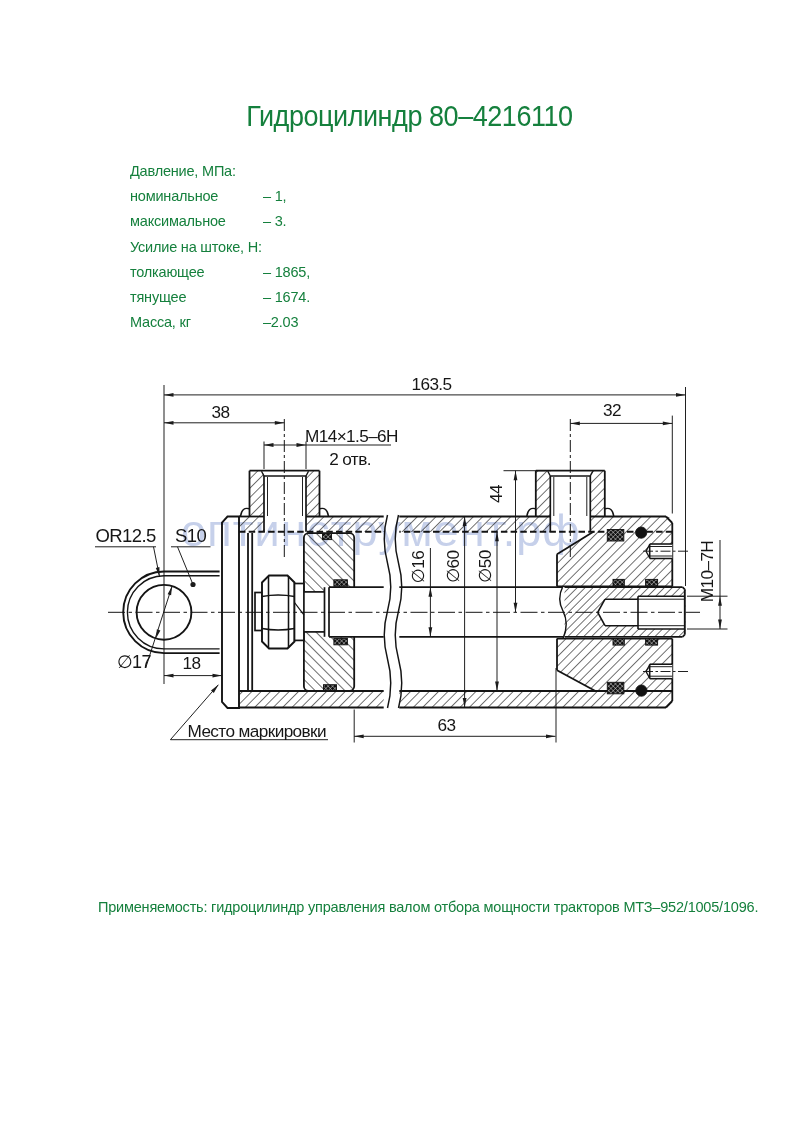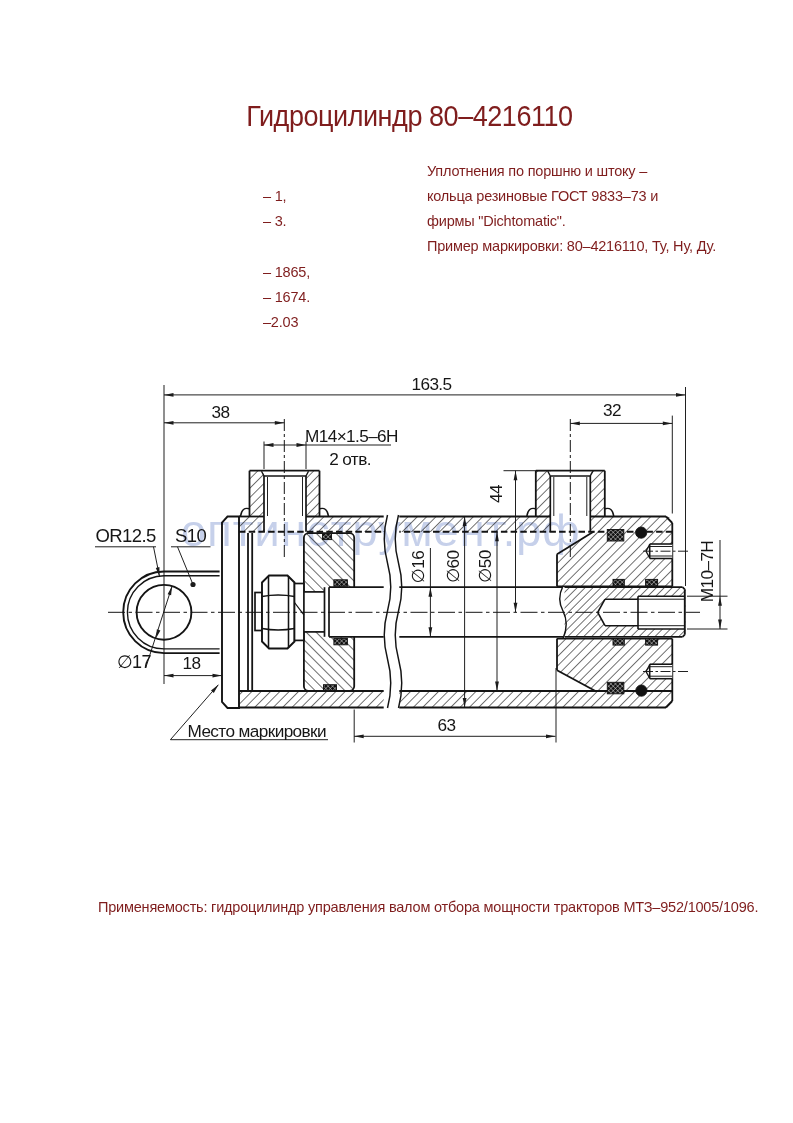--- a/index.html
+++ b/index.html
@@ -1,38 +1,41 @@
 <!DOCTYPE html>
 <html><head>
 <meta charset="utf-8">
 <style>
   html,body{margin:0;padding:0;background:#fff;}
   #page{position:relative;width:793px;height:1123px;background:#ffffff;overflow:hidden;
-        font-family:"Liberation Sans",sans-serif;color:#7f1d1d;}
+        font-family:"Liberation Sans",sans-serif;color:#15803d;}
   .t{position:absolute;white-space:pre;}
 </style>
 </head>
 <body>
 <div id="page">
 
 <div class="t" id="title" style="left:13px;top:99px;width:793px;text-align:center;font-size:30px;letter-spacing:-0.5px;transform:scaleX(0.90);">Гидроцилиндр 80–4216110</div>
 
+<div class="t" style="left:130px;top:159px;font-size:14.5px;line-height:25.2px;letter-spacing:-0.2px;">Давление, МПа:
+номинальное
+максимальное
+Усилие на штоке, Н:
+толкающее
+тянущее
+Масса, кг</div>
 
 <div class="t" style="left:263px;top:159px;font-size:14.5px;line-height:25.2px;letter-spacing:-0.2px;">
 – 1,
 – 3.
 
 – 1865,
 – 1674.
 –2.03</div>
 
-<div class="t" style="left:427px;top:159px;font-size:14.5px;line-height:25px;letter-spacing:-0.2px;">Уплотнения по поршню и штоку –
-кольца резиновые ГОСТ 9833–73 и
-фирмы "Dichtomatic".
-Пример маркировки: 80–4216110, Ту, Ну, Ду.</div>
 
 <div class="t" style="left:98px;top:899px;font-size:14.5px;letter-spacing:-0.2px;">Применяемость: гидроцилиндр управления валом отбора мощности тракторов МТЗ–952/1005/1096.</div>
 
 <svg id="dwg" width="793" height="1123" viewBox="0 0 793 1123" style="position:absolute;left:0;top:0;">
 <defs>
   <pattern id="hA" width="6.6" height="6.6" patternUnits="userSpaceOnUse" patternTransform="rotate(45)">
     <line x1="0" y1="0" x2="0" y2="6.6" stroke="#141414" stroke-width="1.2"></line>
   </pattern>
   <pattern id="hB" width="7" height="7" patternUnits="userSpaceOnUse" patternTransform="rotate(-45)">
     <line x1="0" y1="0" x2="0" y2="7" stroke="#141414" stroke-width="1.25"></line>

